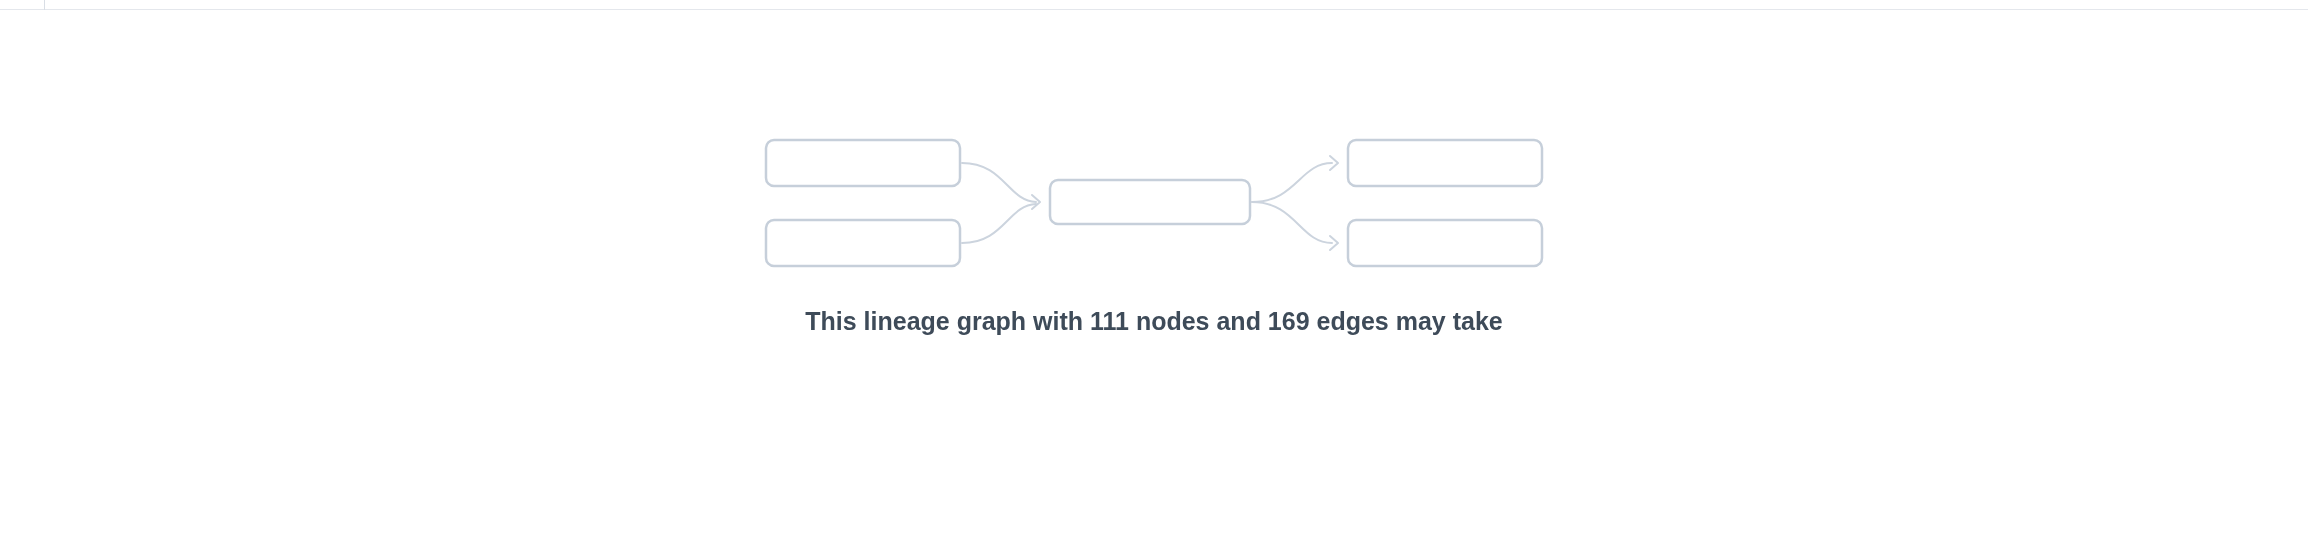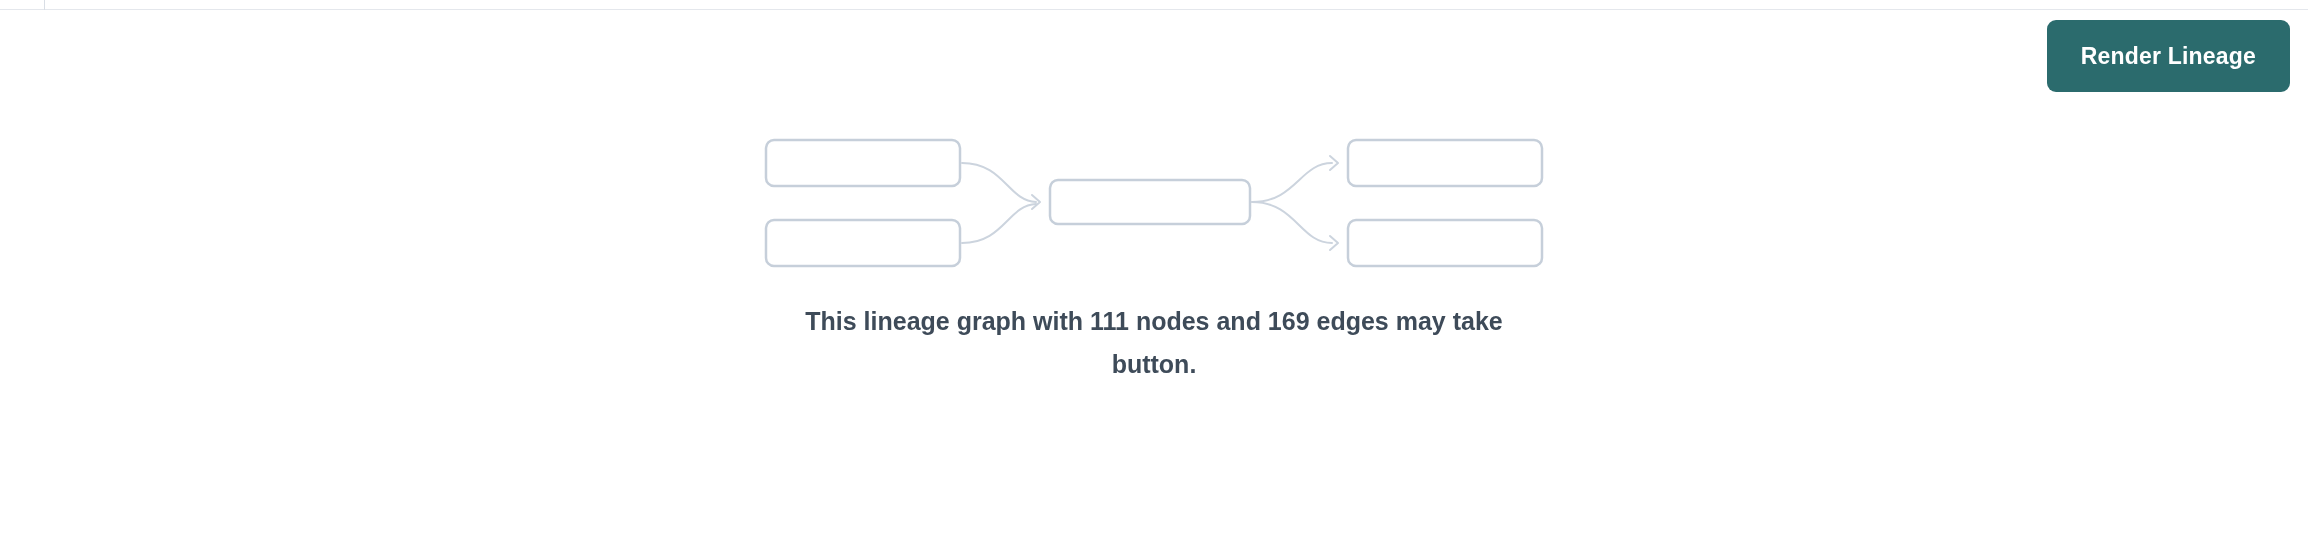--- a/index.html
+++ b/index.html
@@ -63,21 +63,20 @@
   }
 </style>
 </head>
 <body>
 
 <div class="page">
 
   <div class="top-strip"></div>
   <div class="left-tick"></div>
 
-  <button class="render-btn">Render Lineage</button>
 
   <div class="center-content">
 
     <svg class="graph-svg" width="780" height="132" viewBox="0 0 780 132" aria-hidden="true">
 
       <g fill="#ffffff" stroke="#c6cfda" stroke-width="2.5">
         <rect x="2" y="2" width="194" height="46" rx="8"></rect>
         <rect x="2" y="82" width="194" height="46" rx="8"></rect>
         <rect x="286" y="42" width="200" height="44" rx="8"></rect>
         <rect x="584" y="2" width="194" height="46" rx="8"></rect>
@@ -90,18 +89,17 @@
         <path d="M 488,64 C 532,64 536,25 568,25"></path>
         <path d="M 488,64 C 532,64 536,105 568,105"></path>
         <path d="M 268,57 L 276,64 L 268,71"></path>
         <path d="M 566,18 L 574,25 L 566,32"></path>
         <path d="M 566,98 L 574,105 L 566,112"></path>
       </g>
     </svg>
 
     <div class="message">
       <div>This lineage graph with 111 nodes and 169 edges may take</div>
-      <div>button.</div>
     </div>
 
   </div>
 
 </div>
 
 </body></html>

